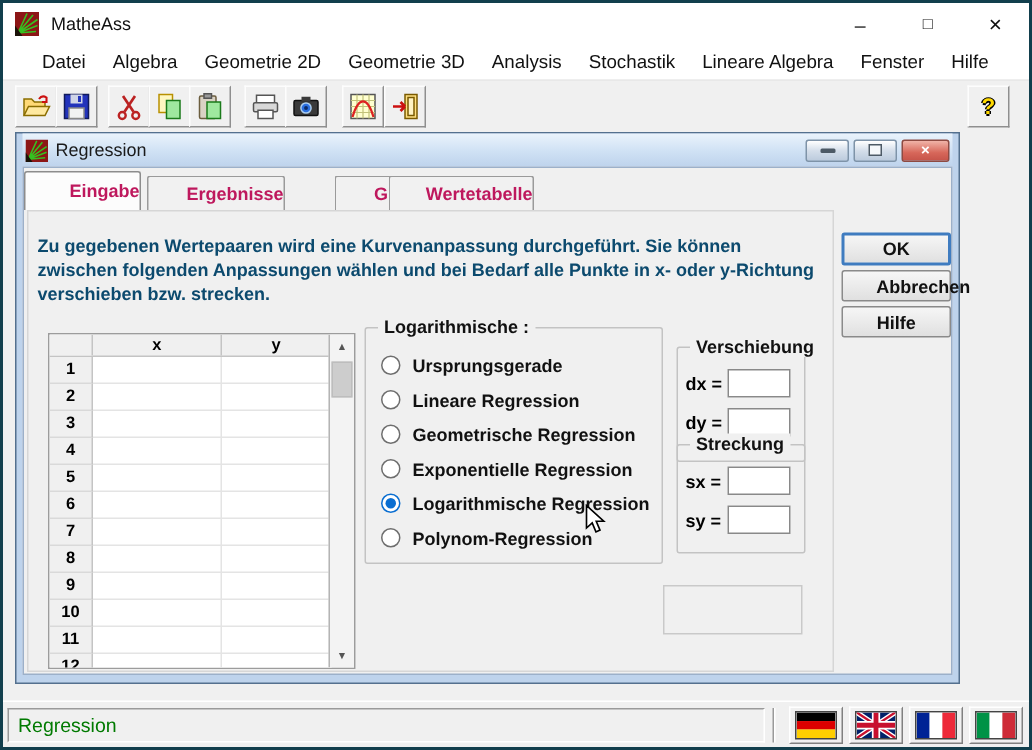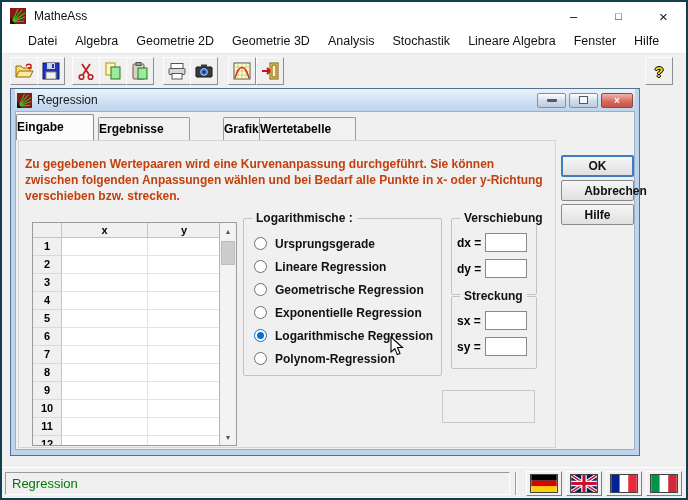--- a/index.html
+++ b/index.html
@@ -46,28 +46,28 @@
     display:flex; align-items:center; justify-content:center;
   }
   .cap-btn.close { width:32px; background:linear-gradient(#f0b3a8,#d7675a 60%,#c6544a); border-color:#8e4a42; color:#fff; font-size:10px; font-weight:bold; }
   .cap-min-glyph { width:10px; height:3px; background:#4d5a66; border-radius:1px; }
   .cap-rest-glyph { width:9px; height:8px; border:1.5px solid #4d5a66; background:#f5f8fb; }
 
   .dlg-body { position:relative; width:620px; height:339px; background:#f0f0f0; border:1px solid #9cb0c9; }
 
   
   .tab { position:absolute; border:1px solid #9a9a9a; border-bottom:none; border-radius:2px 2px 0 0;
-         font-size:12px; font-weight:bold; color:#000000; text-align:left; background:#f1f1f1; }
+         font-size:12px; font-weight:bold; color:#be185d; text-align:right; background:#f1f1f1; }
   .tab.active { background:#fcfcfc; border-color:#8c8c8c; z-index:3; }
   .tab-label { display:block; }
 
   
   .page { position:absolute; left:2px; top:28px; width:538px; height:308px; border:1px solid #d6d6d6; background:#f0f0f0; }
 
-  .desc { position:absolute; left:6px; top:15px; width:524px; font-size:12px; font-weight:bold; color:#c2410c; line-height:16px; }
+  .desc { position:absolute; left:6px; top:15px; width:524px; font-size:12px; font-weight:bold; color:#0c4a6e; line-height:16px; }
 
   
   .dtable { position:absolute; left:13px; top:81px; width:205px; height:224px; border:1px solid #9c9c9c; background:#fff; overflow:hidden; }
   .thead { display:flex; height:15px; background:#f0f0f0; border-bottom:1px solid #c4c4c4; }
   .corner { width:29px; border-right:1px solid #c4c4c4; background:#f0f0f0; }
   .th { font-size:11px; font-weight:bold; text-align:center; line-height:14px; border-right:1px solid #c4c4c4; }
   .th.colx { width:86px; } .th.coly { width:73px; }
   .trow { display:flex; height:18px; }
   .rnum { width:29px; background:#f0f0f0; border-right:1px solid #c4c4c4; border-bottom:1px solid #d9d9d9;
           font-size:11px; font-weight:bold; text-align:center; line-height:17px; }
@@ -83,21 +83,21 @@
   .legend { position:absolute; top:-8px; left:8px; background:#f0f0f0; padding:0 4px; font-size:12px; font-weight:bold; color:#111; white-space:nowrap; }
 
   .gb-radio { left:224px; top:77px; width:199px; height:158px; }
   .opt { display:flex; align-items:center; gap:8px; height:23px; margin-left:10px; font-size:12px; font-weight:bold; color:#111; white-space:nowrap; }
   .opt:first-of-type { margin-top:13px; }
   .radio { width:13px; height:13px; border:1px solid #6e6e6e; border-radius:50%; background:#fff; flex:0 0 auto; display:flex; }
   .radio .dot { display:none; }
   .radio.sel { border-color:#0a6ed1; }
   .radio.sel .dot { display:block; width:7px; height:7px; border-radius:50%; background:#0a6ed1; margin:auto; }
 
-  .gb-shift { left:432px; top:77px; width:86px; height:77px; }
+  .gb-shift { left:432px; top:90px; width:86px; height:77px; }
   .gb-stretch { left:432px; top:155px; width:86px; height:73px; }
   .fieldrow { display:flex; align-items:center; margin:7px 0 0 5px; }
   .fieldrow:first-of-type { margin-top:14px; }
   .flabel { font-size:12px; font-weight:bold; width:28px; white-space:nowrap; }
   .finput { width:42px; height:19px; border:1px solid #898989; background:#fff; font-size:12px; padding:0 2px; }
 
   .formula-box { position:absolute; left:224px; top:249px; width:193px; height:33px; border:1px solid #c9c9c9;
                  display:flex; align-items:center; justify-content:center; font-size:12px; font-weight:bold; color:#111; }
   .empty-box { position:absolute; left:423px; top:249px; width:93px; height:33px; border:1px solid #c9c9c9; }
 

